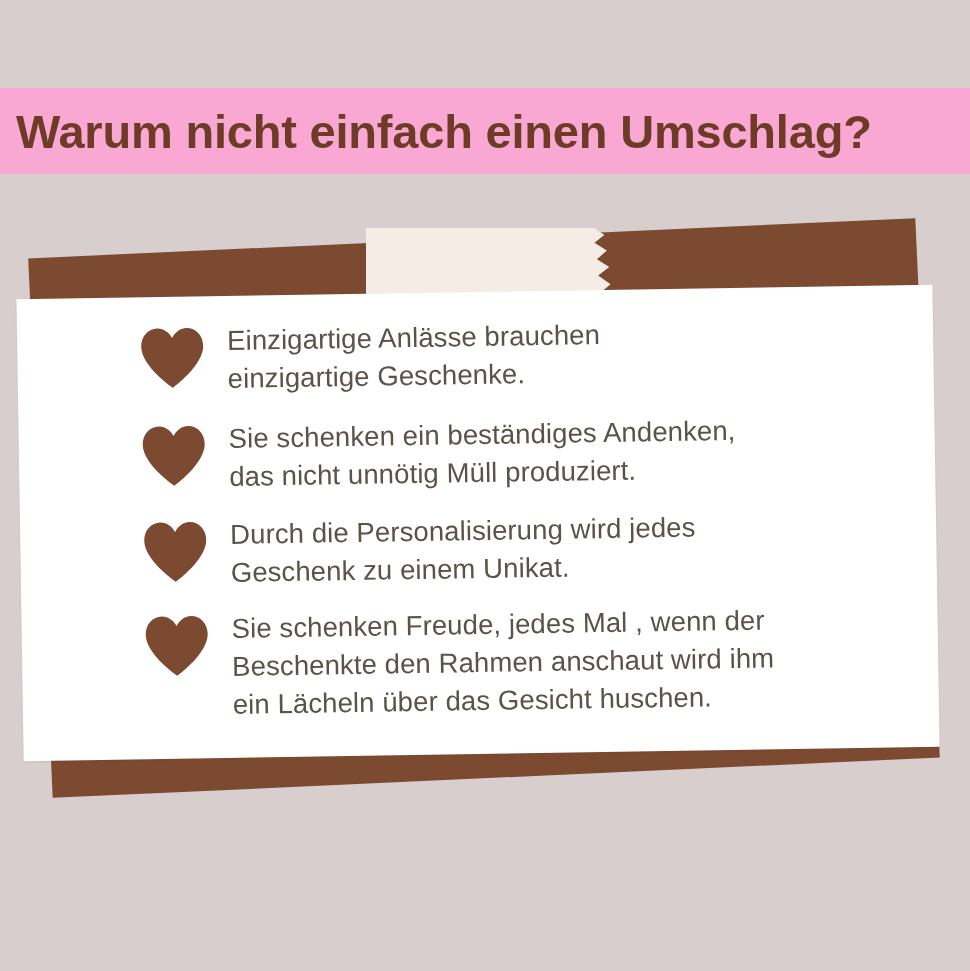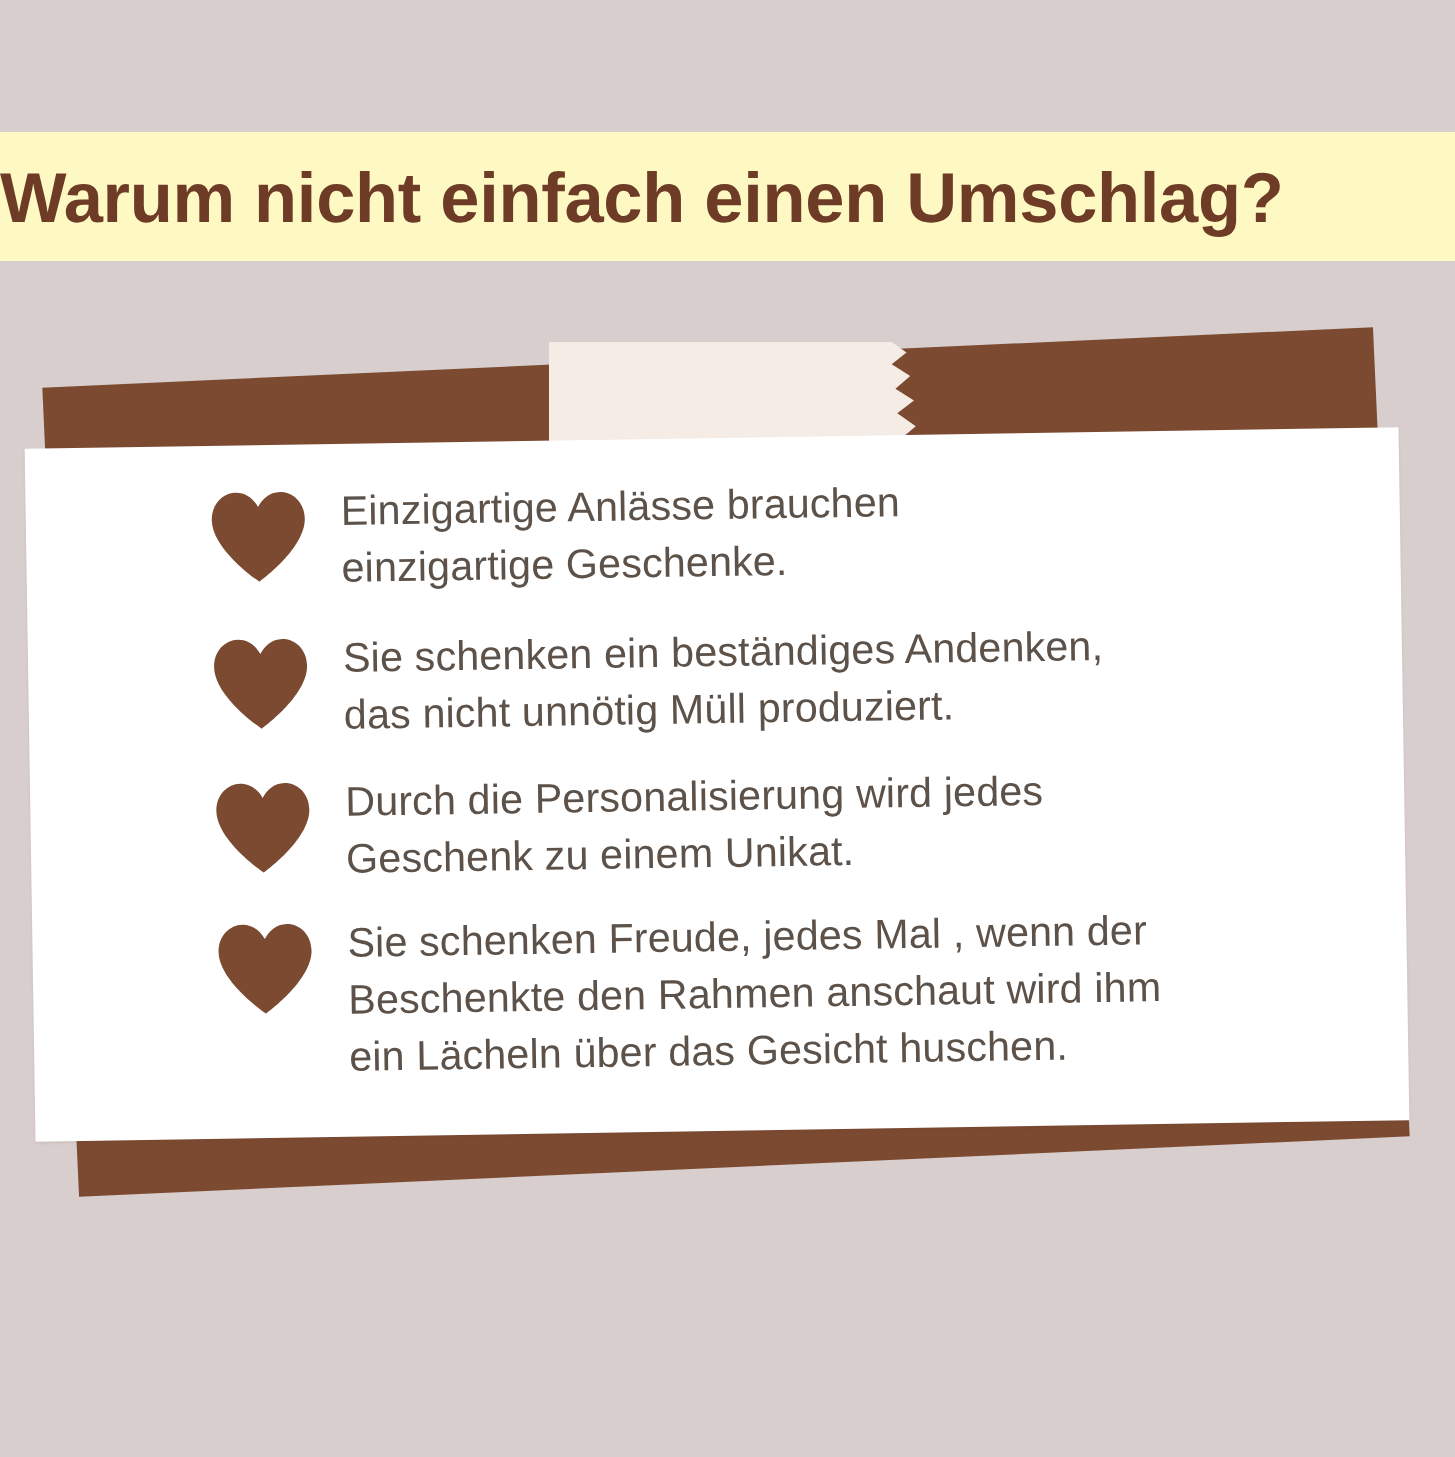--- a/index.html
+++ b/index.html
@@ -23,24 +23,25 @@
     overflow: hidden;
   }
 
   
   .title-band {
     position: absolute;
     left: 0;
     top: 88px;
     width: 970px;
     height: 86px;
-    background: #fef9c3;
+    background: #f9a8d4;
     display: flex;
     align-items: center;
     box-sizing: border-box;
+    padding-left: 16px;
     z-index: 40;
   }
   .title-text {
     font-family: "Liberation Sans", sans-serif;
     font-weight: bold;
     font-size: 47px;
     letter-spacing: -0.2px;
     color: #6d3b26;
     white-space: nowrap;
     line-height: 1;

